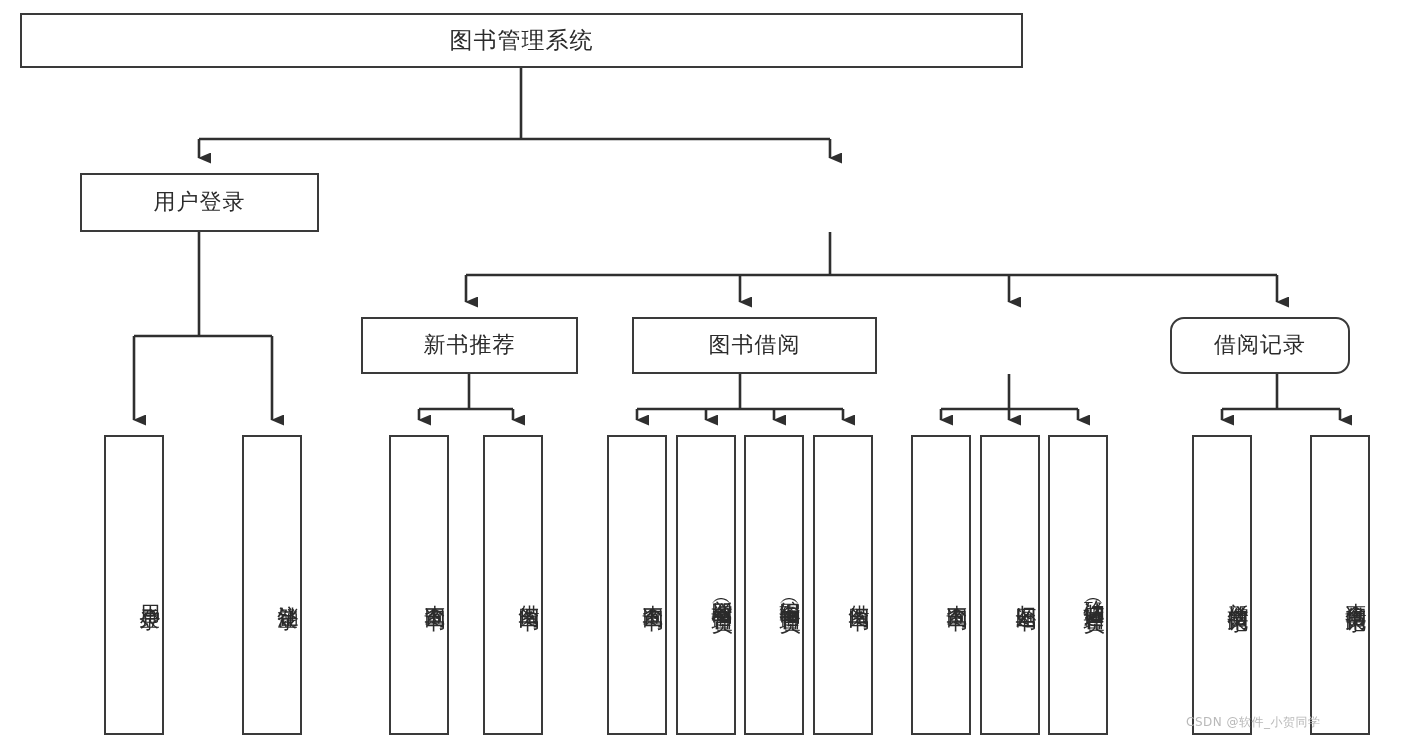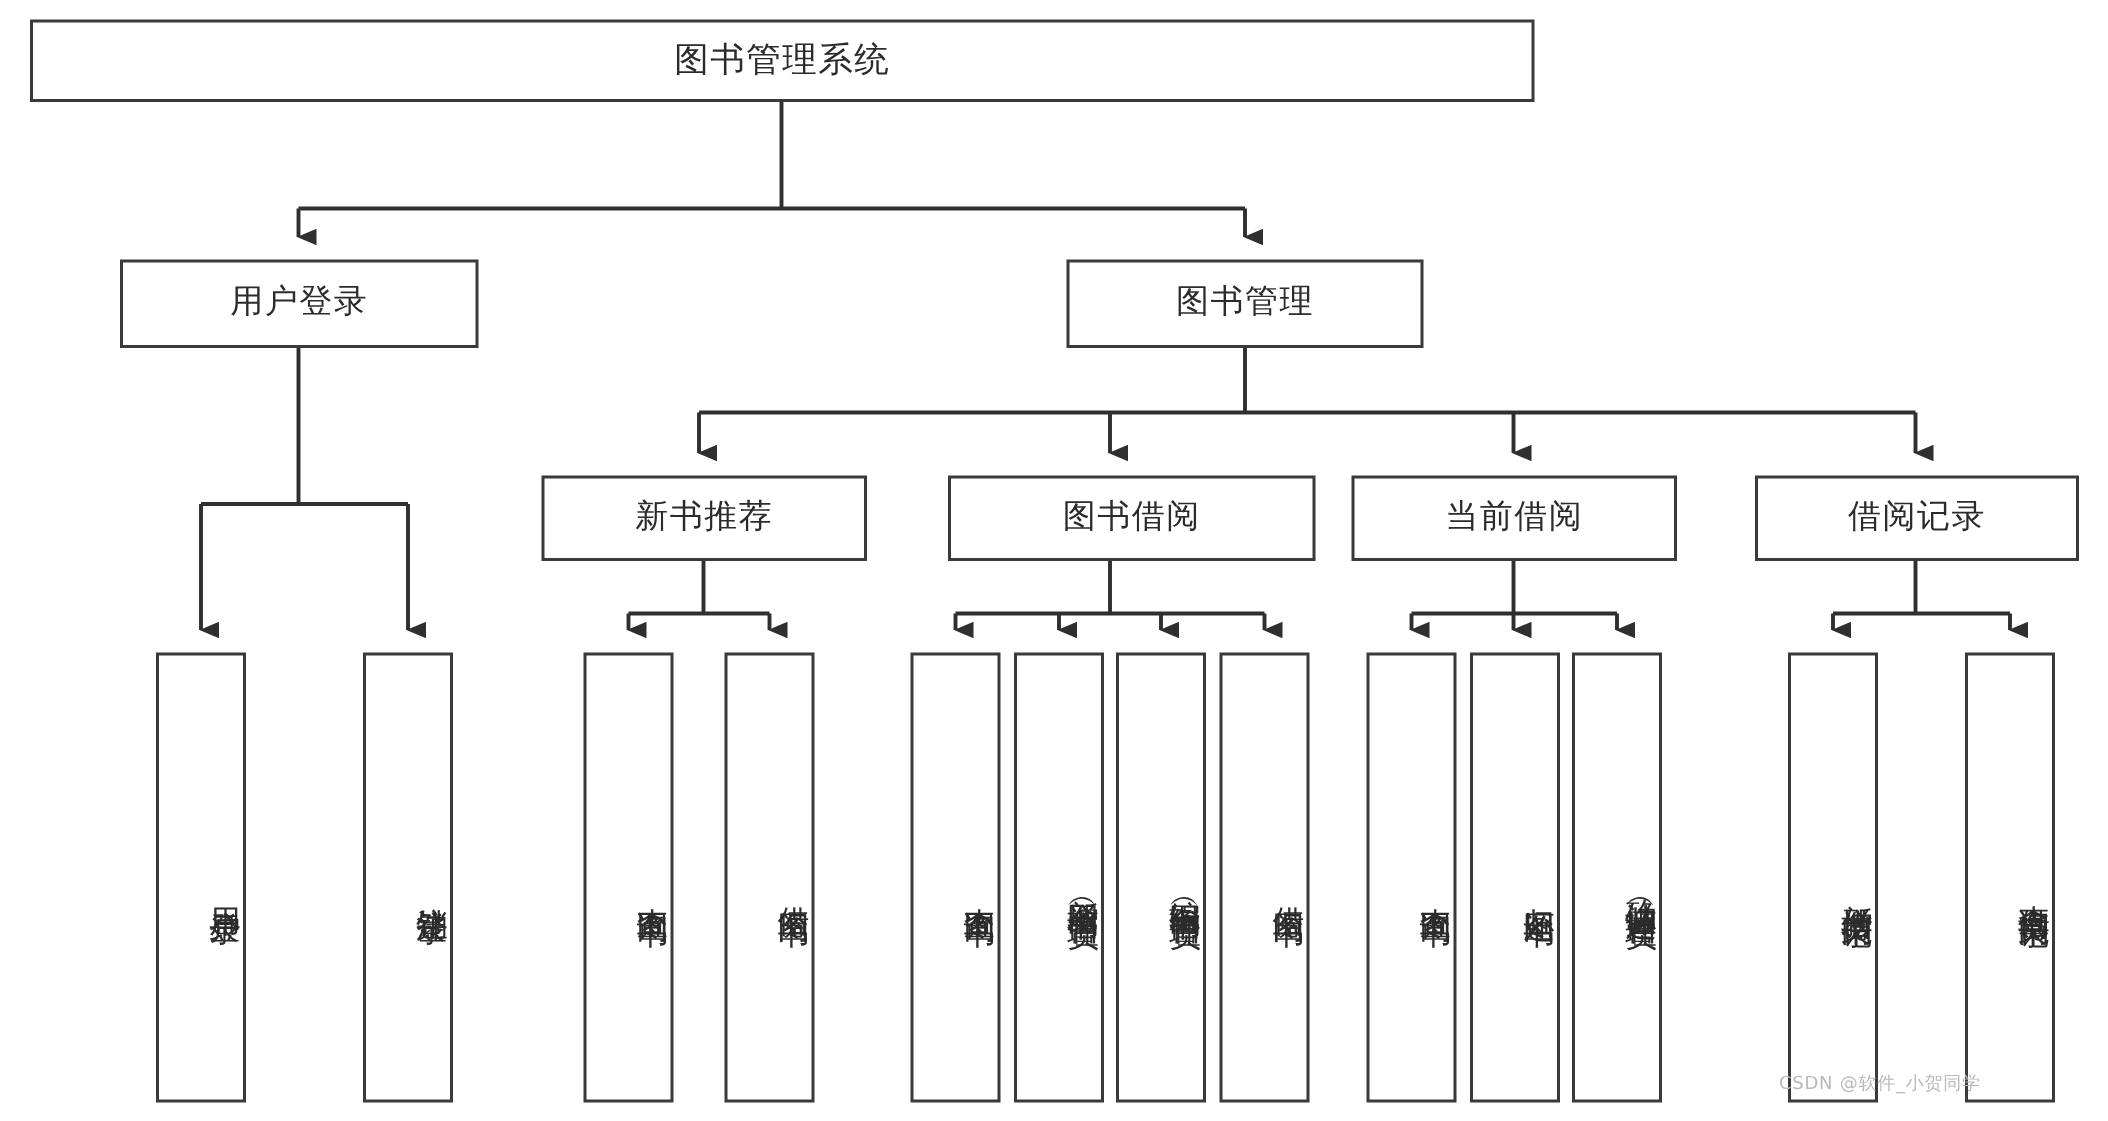--- a/index.html
+++ b/index.html
@@ -127,37 +127,31 @@
   </svg>
 
   <div class="node h title" style="left:20px; top:13px; width:1003px; height:55px;">
     <span>图书管理系统</span>
   </div>
 
   <div class="node h" style="left:80px; top:173px; width:239px; height:59px;">
     <span>用户登录</span>
   </div>
 
-  <div class="node h" style="left:711px; top:173px; width:238px; height:59px;">
-    <span>图书管理</span>
-  </div>
 
   <div class="node h" style="left:361px; top:317px; width:217px; height:57px;text-align:right;">
     <span>新书推荐</span>
   </div>
 
   <div class="node h" style="left:632px; top:317px; width:245px; height:57px;">
     <span>图书借阅</span>
   </div>
 
-  <div class="node h" style="left:901px; top:317px; width:217px; height:57px;">
-    <span>当前借阅</span>
-  </div>
-
-  <div class="node h" style="left:1170px; top:317px; width:216px; height:57px;">
+
+  <div class="node h" style="left:1170px; top:317px; width:180px; height:57px;border-radius:14px;">
     <span>借阅记录</span>
   </div>
 
   <div class="node v" style="left:104px; top:435px; width:60px; height:300px;">
     <span>用户登录</span>
   </div>
 
   <div class="node v" style="left:242px; top:435px; width:60px; height:300px;">
     <span>注销登录</span>
   </div>

